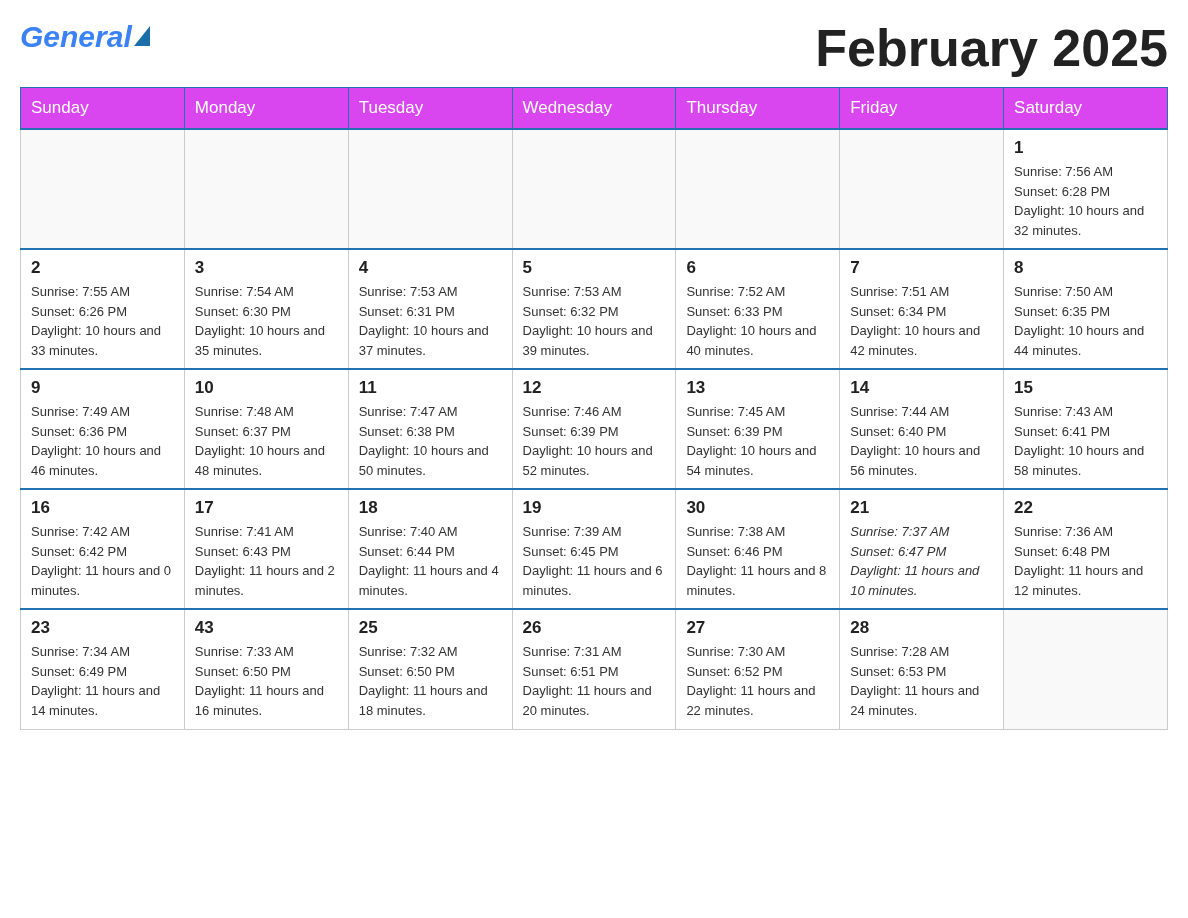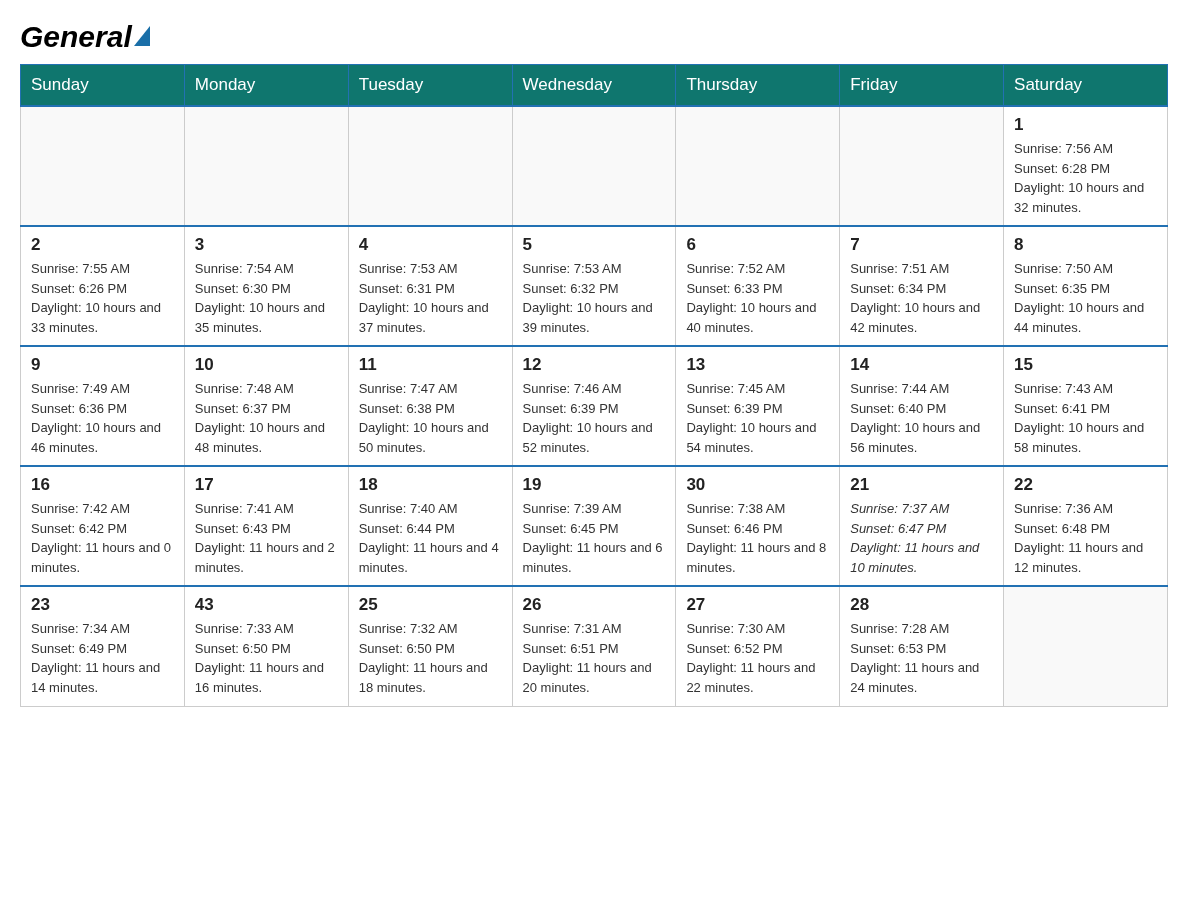--- a/index.html
+++ b/index.html
@@ -29,21 +29,21 @@
       font-size: 22px;
       color: #444;
       margin-top: 4px;
     }
     .calendar {
       width: 100%;
       border-collapse: collapse;
       margin-top: 10px;
     }
     .calendar thead tr {
-      background-color: #0f766e;
+      background-color: #d946ef;
     }
     .calendar thead th {
       color: #fff;
       text-align: left;
       padding: 10px 10px;
       font-size: 17px;
       font-weight: normal;
       border: 1px solid #2271b3;
       width: calc(100% / 7);
     }
@@ -106,25 +106,26 @@
       margin-top: -5px;
       padding-left: 4px;
     }
   </style>
 </head>
 <body>
 
 <div class="header">
   <div class="logo-wrapper">
     <div class="logo-line1">
-      <span class="eneral-text" style="font-size:30px;font-weight:bold;color:#000000;font-style:italic;">General</span>
+      <span class="eneral-text" style="font-size:30px;font-weight:bold;color:#3b82f6;font-style:italic;">General</span>
       <span class="logo-triangle"></span>
     </div>
   </div>
   <div class="title-block">
+    <div class="main-title">February 2025</div>
   </div>
 </div>
 
 <table class="calendar">
   <thead>
     <tr>
     <th>Sunday</th>
         <th>Monday</th>
         <th>Tuesday</th>
         <th>Wednesday</th>

